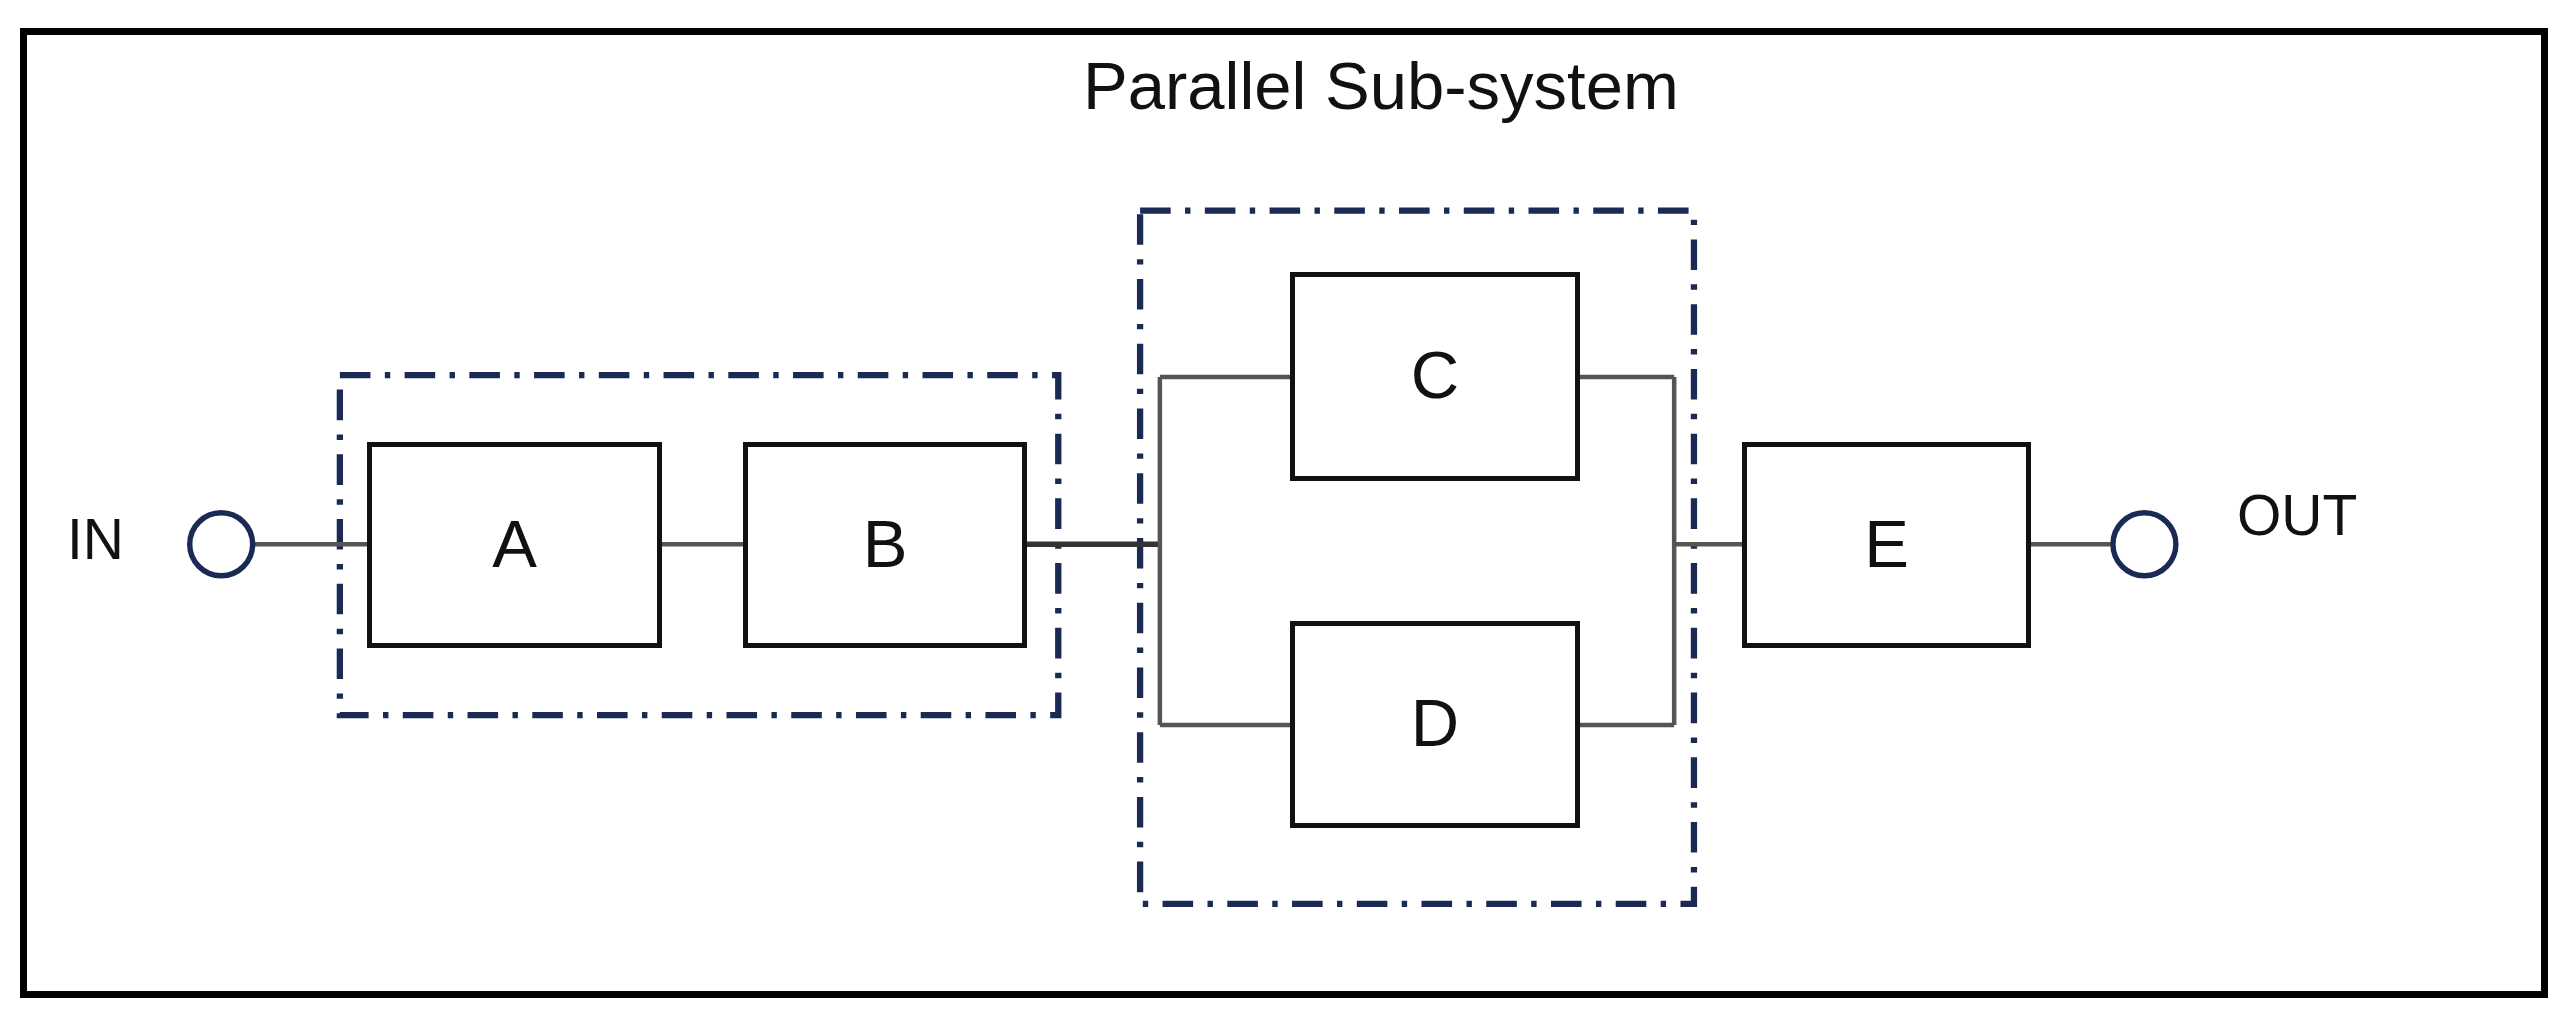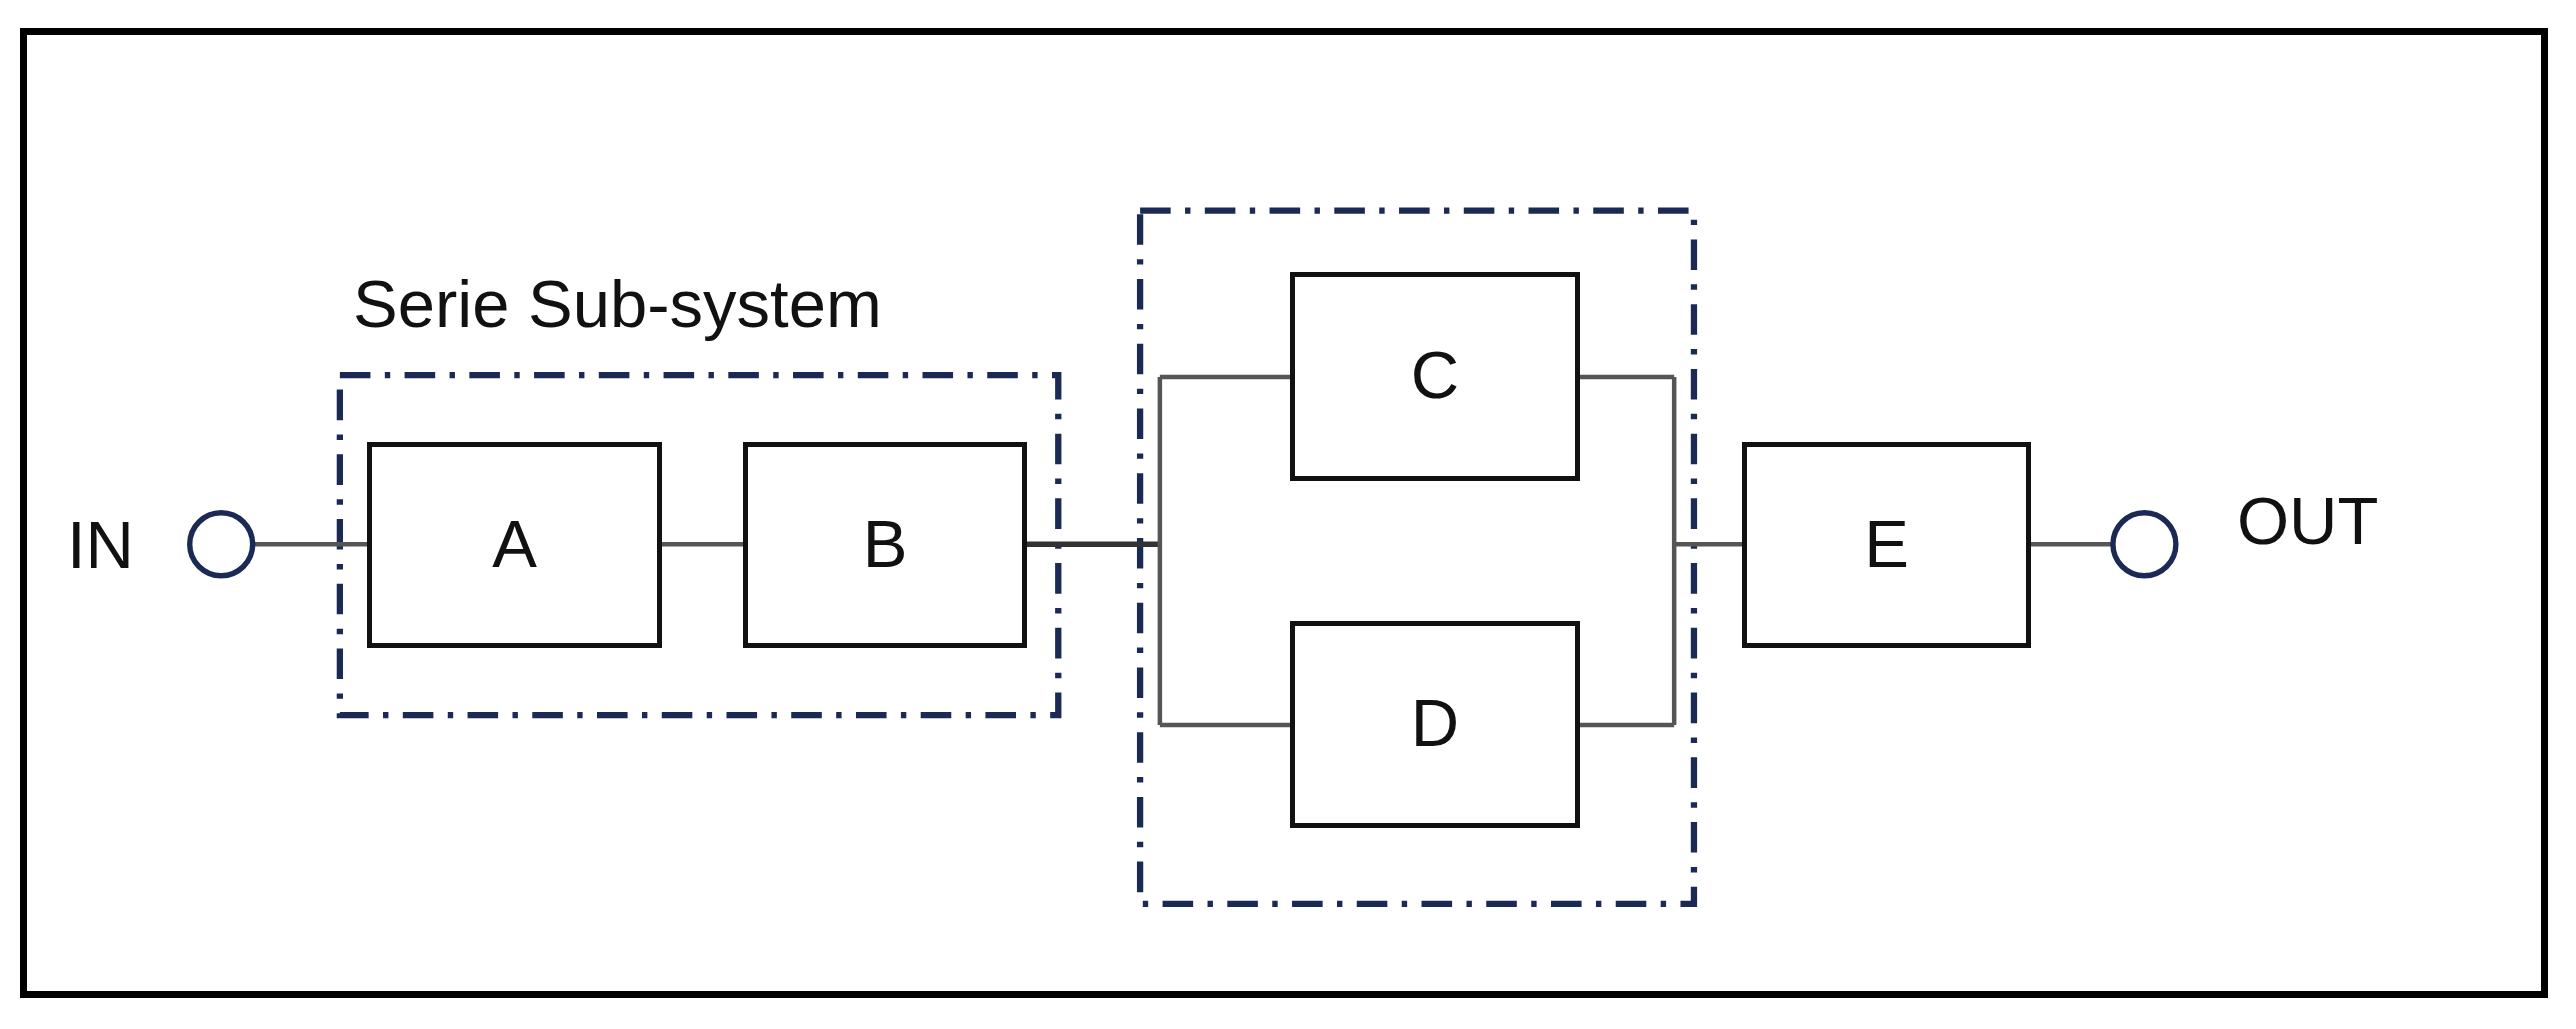--- a/index.html
+++ b/index.html
@@ -59,21 +59,21 @@
     color: #111111;
     font-size: 67px;
     font-family: "Liberation Sans", sans-serif;
     white-space: nowrap;
     line-height: 1;
   }
 
   .terminal-label {
     position: absolute;
     color: #111111;
-    font-size: 67px;
+    font-size: 57px;
     font-family: "Liberation Sans", sans-serif;
     white-space: nowrap;
     line-height: 1;
   }
 </style>
 </head>
 <body>
 
 <div id="canvas">
 
@@ -104,22 +104,22 @@
     <line x1="1862" y1="419" x2="1862" y2="806" stroke="#555555" stroke-width="5"></line>
 
     <line x1="1862" y1="605" x2="1940" y2="605" stroke="#555555" stroke-width="5"></line>
 
     <line x1="2255" y1="605" x2="2350" y2="605" stroke="#555555" stroke-width="5"></line>
 
     <circle cx="246" cy="605" r="35" fill="#ffffff" stroke="#1b2a55" stroke-width="6"></circle>
     <circle cx="2385" cy="605" r="35" fill="#ffffff" stroke="#1b2a55" stroke-width="6"></circle>
   </svg>
 
-  <div class="group-label" style="left:353px; top:270px;">Serie Sub-system</div>
 
+  <div class="group-label" style="left:1083px; top:52px;">Parallel Sub-system</div>
 
   <div class="terminal-label" style="left:67px; top:511px;">IN</div>
 
   <div class="terminal-label" style="left:2237px; top:487px;">OUT</div>
 
   <div class="block" style="left:367px; top:442px; width:295px; height:206px;">
     <span class="block-label">A</span>
   </div>
 
   <div class="block" style="left:743px; top:442px; width:284px; height:206px;">

